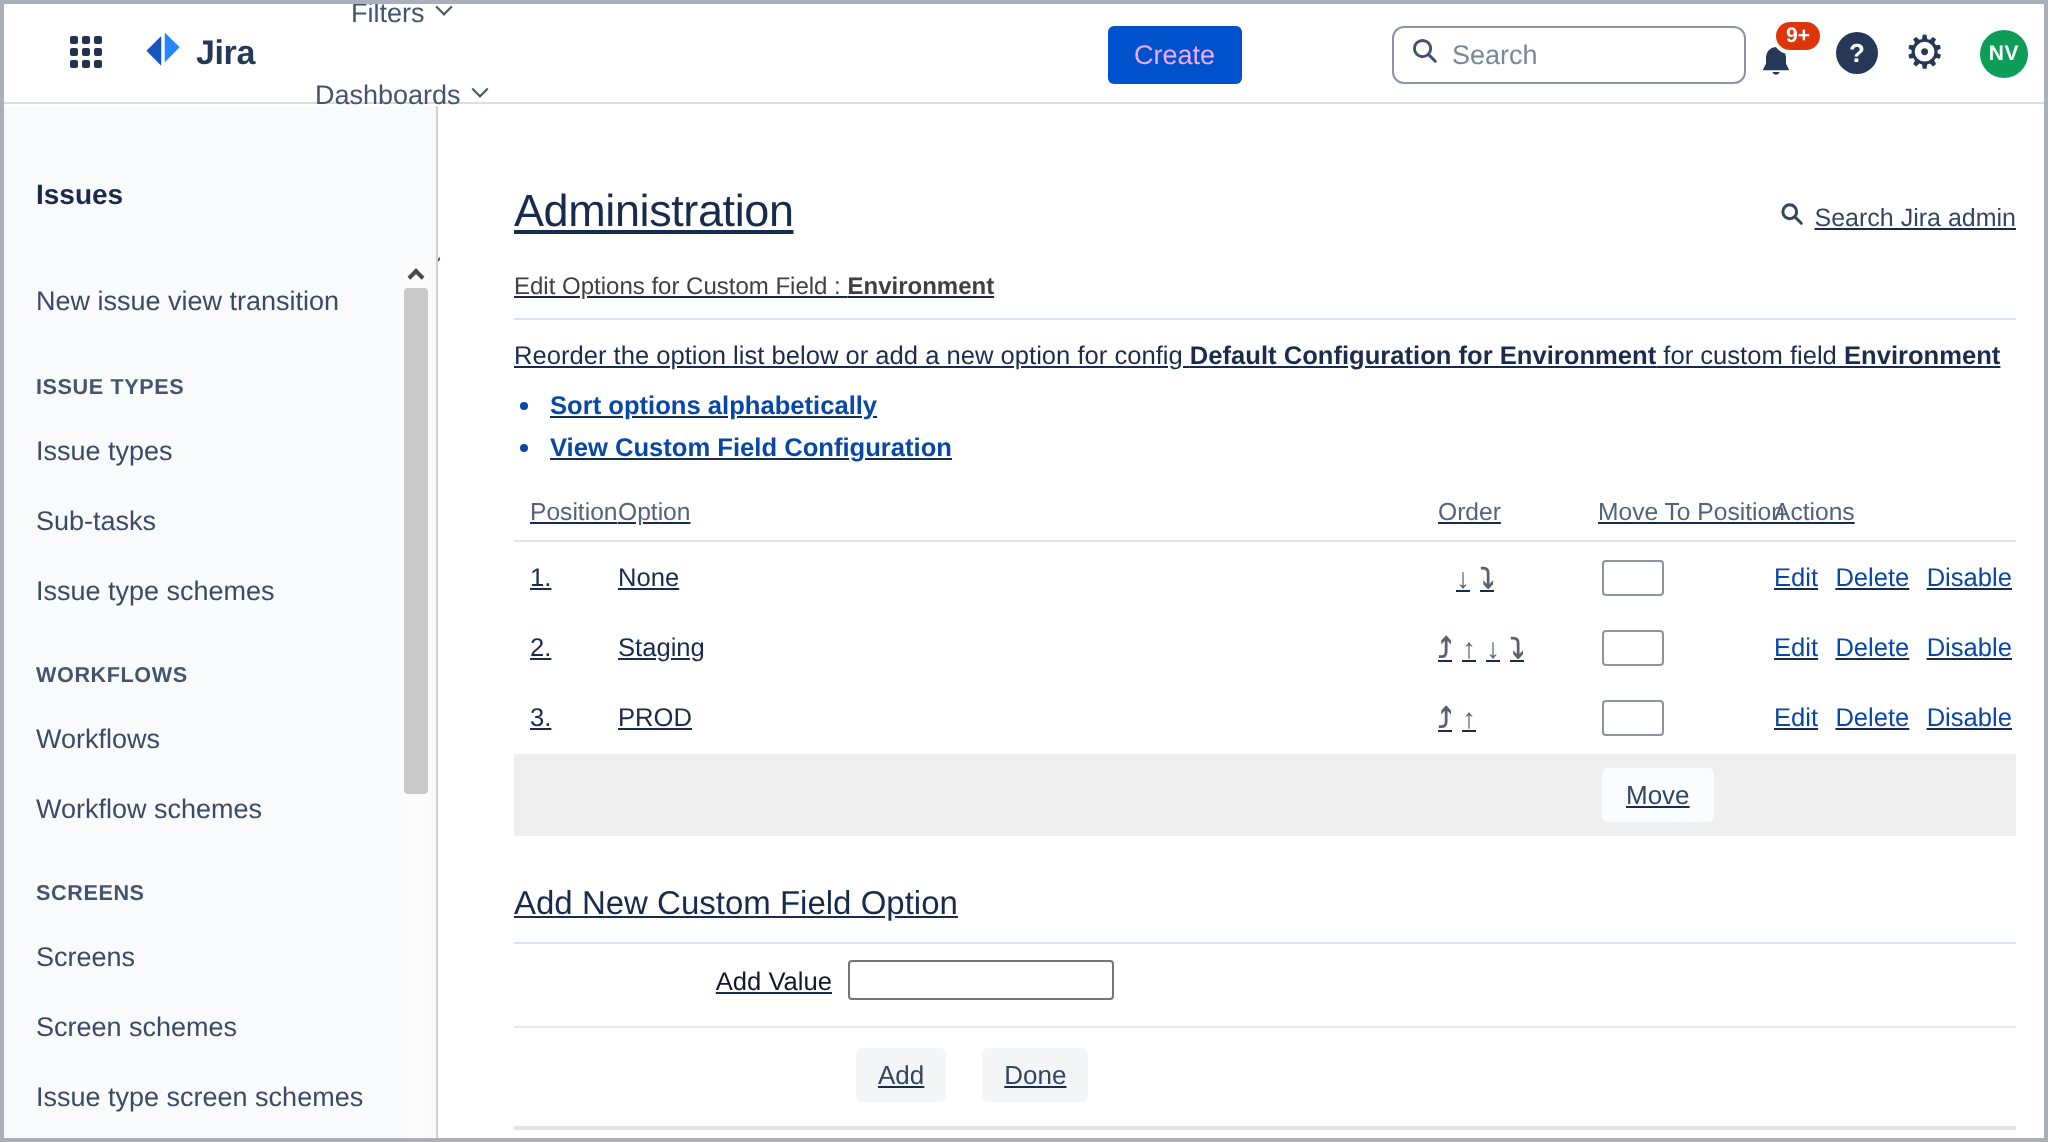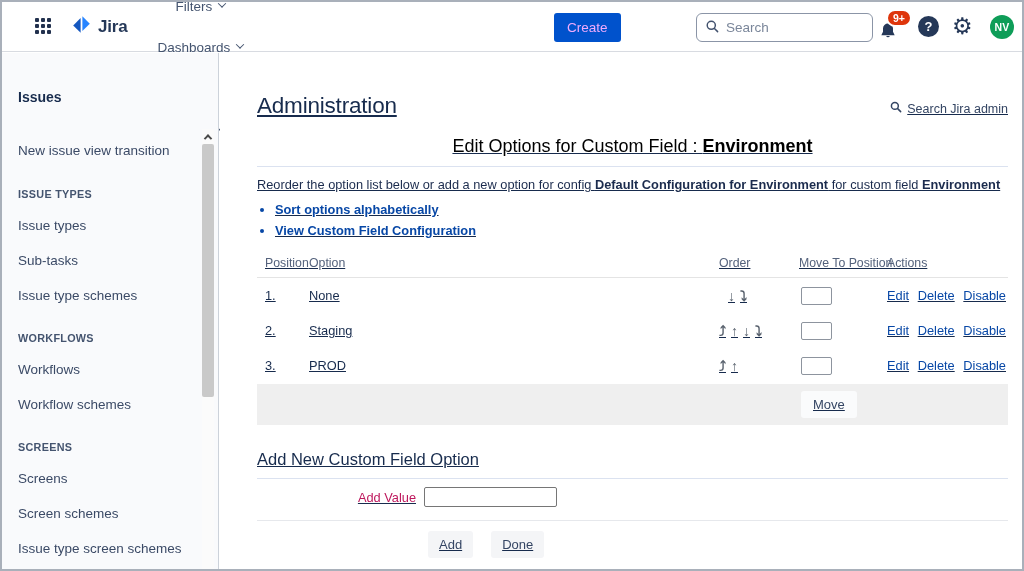--- a/index.html
+++ b/index.html
@@ -80,22 +80,22 @@
   .scroll-track { position:absolute; right:4px; top:76px; bottom:0; width:12px; background:#fbfbfb; }
   .scroll-up { position:absolute; right:4px; top:76px; width:12px; height:15px; display:flex; align-items:center; justify-content:center; cursor:pointer; background:#fbfbfb; }
   .scroll-up span { width:6px; height:6px; border-top:2px solid #4a4a4a; border-left:2px solid #4a4a4a; transform:rotate(45deg) translate(1px,1px); }
   .scroll-thumb { position:absolute; right:4px; top:91px; width:12px; height:253px; background:#c9c9c9; border-radius:2px; cursor:grab; }
 
   
   .main { position:absolute; left:218px; top:51px; right:0; bottom:0; background:#fff; padding:0 14px 0 37px; overflow:hidden;text-decoration:underline; }
   .title-row { display:flex; justify-content:space-between; align-items:flex-end; margin-top:40px; }
   h1.page-title { font-size:22.5px; font-weight:500; color:#172B4D; letter-spacing:-0.2px; }
   .admin-search { display:flex; align-items:center; gap:5px; font-size:12.5px; color:#344563; margin-bottom:3px; cursor:pointer; }
-  h2.section-title { margin-top:17px; font-size:18px; font-weight:400; color:#000000;
-                     padding-bottom:9px; border-bottom:1px solid #dbe2f0;text-align:center; }
+  h2.section-title { margin-top:17px; font-size:12px; font-weight:400; color:#404040;
+                     padding-bottom:9px; border-bottom:1px solid #dbe2f0; }
   h2.section-title b { font-weight:700; }
   .desc { margin-top:10px; font-size:12.8px; color:#1b2b4d; }
   .quick-links { margin:7px 0 0 18px; }
   .quick-links li { font-size:12.8px; font-weight:bold; color:#0747A6; line-height:21px; cursor:pointer; }
 
   .options-table { margin-top:15px; }
   .t-head, .t-row, .t-foot { display:grid; grid-template-columns:52px 410px 80px 88px 1fr; align-items:center; }
   .t-head { font-size:12.3px; color:#54627c; padding-bottom:7px; border-bottom:1px solid #e4e4e4; }
   .t-head .c1, .t-row .c1 { padding-left:8px; }
   .t-head .c5 { white-space:nowrap; }
@@ -107,21 +107,21 @@
   .pos-input { width:31px; height:18px; border:1px solid #8d949e; border-radius:2px; margin-left:2px; font-family:inherit; }
   .actions { display:flex; justify-content:space-between; padding-right:2px; }
   .action-link { color:#0747A6; font-size:12.8px; cursor:pointer; text-decoration:none; }
   .t-foot { height:41px; background:#efefef; margin-top:1px; }
   .move-btn { grid-column:4; justify-self:start; margin-left:2px; background:#fafbfc; border:none; border-radius:3px;
               padding:6px 12px; font-size:13px; color:#344563; font-family:inherit; cursor:pointer; }
 
   h3.add-title { margin-top:25px; font-size:16.5px; font-weight:400; color:#172B4D;
                  padding-bottom:9px; border-bottom:1px solid #dbe2f0; }
   .add-row { margin-top:8px; display:flex; align-items:center; }
-  .add-label { width:159px; text-align:right; font-size:12.8px; color:#be185d; }
+  .add-label { width:159px; text-align:right; font-size:12.8px; color:#0f172a; }
   .add-input { margin-left:8px; width:133px; height:20px; border:1px solid #767676; border-radius:2px; font-family:inherit; }
   .sep { border:none; border-top:1px solid #e6e8ec; margin-top:13px; }
   .btn-row { margin-top:10px; margin-left:171px; display:flex; gap:18px; }
   .btn { background:#f4f5f7; border:none; border-radius:3px; padding:6px 11px; font-size:13px; color:#344563; font-family:inherit; cursor:pointer; }
   .tail-line { height:2px; background:#e3e5e9; margin-top:12px; }
 </style>
 </head>
 <body>
 
 <header class="topbar">

